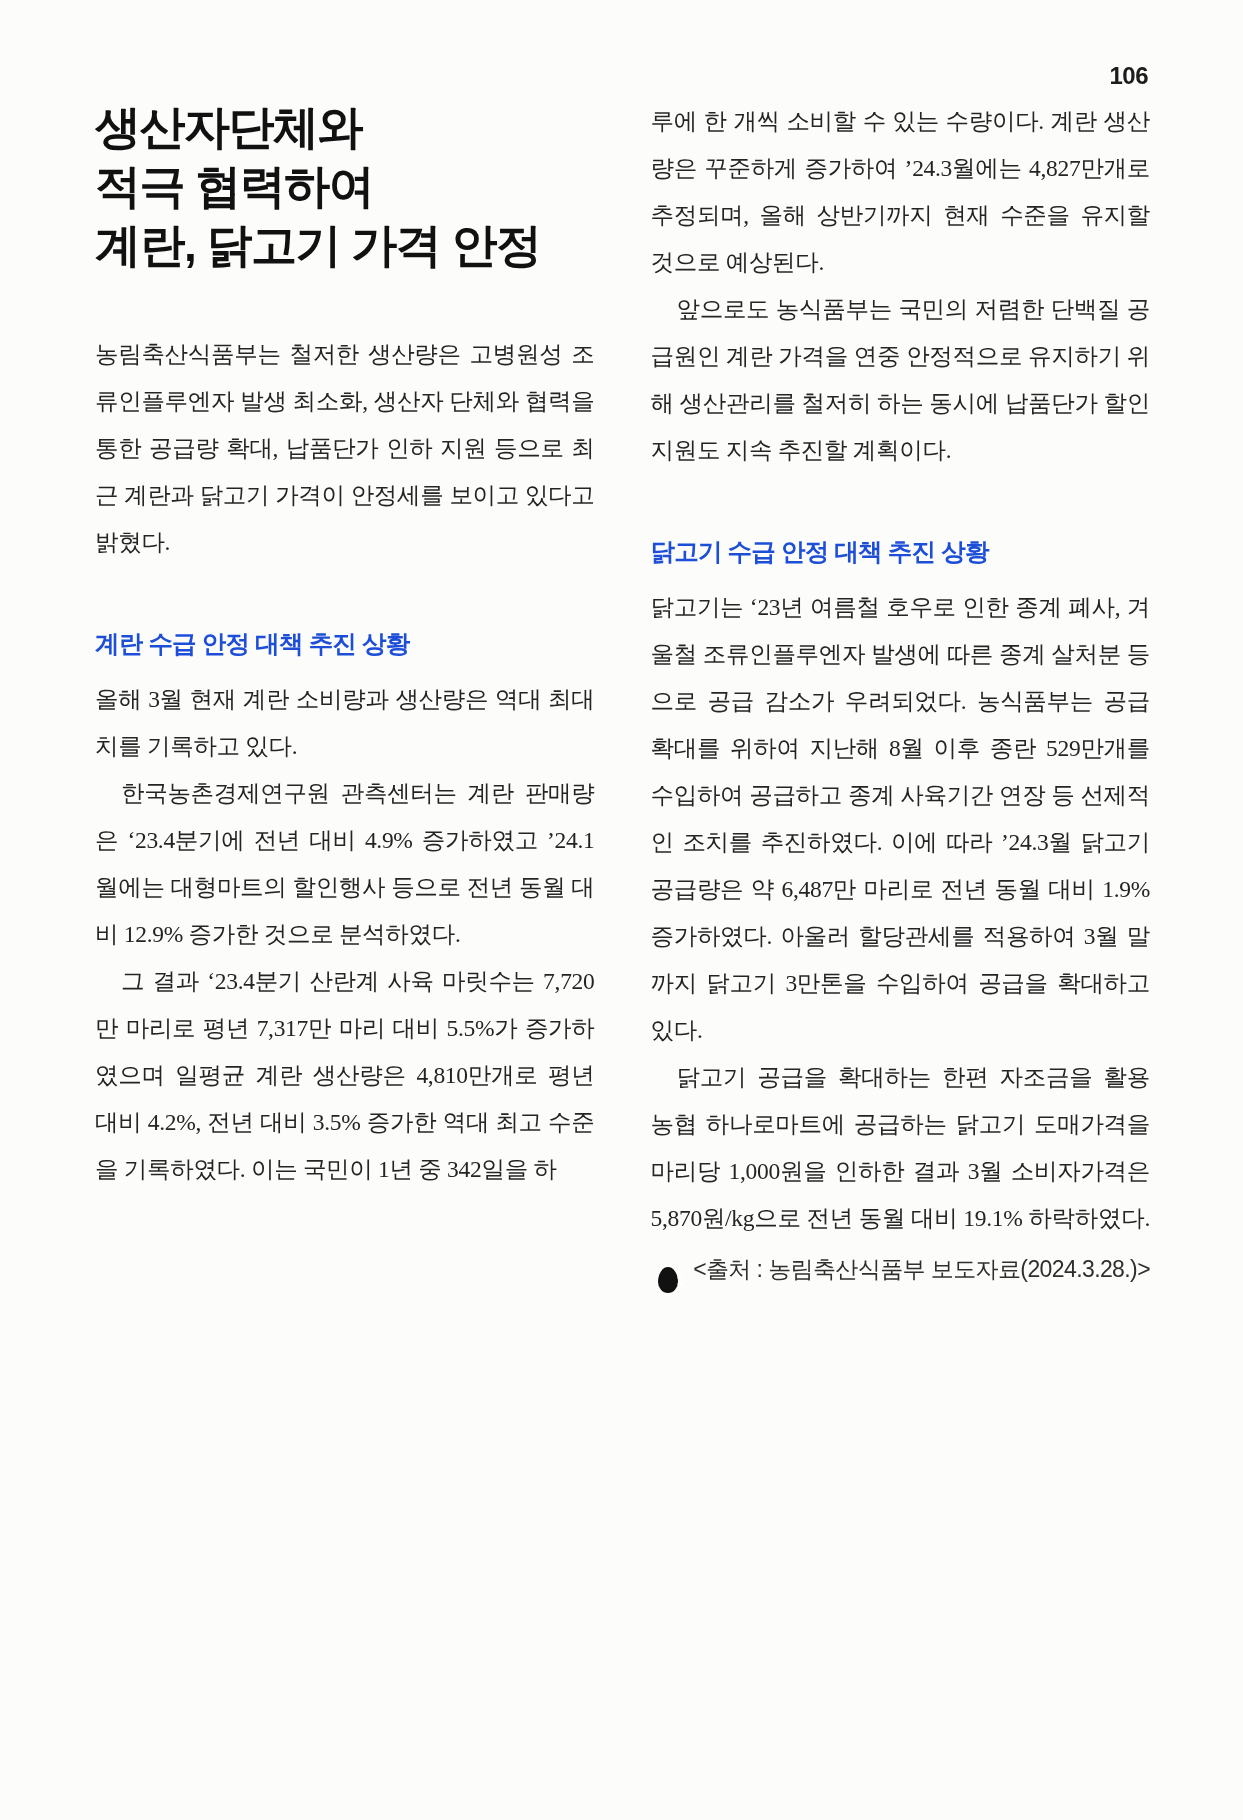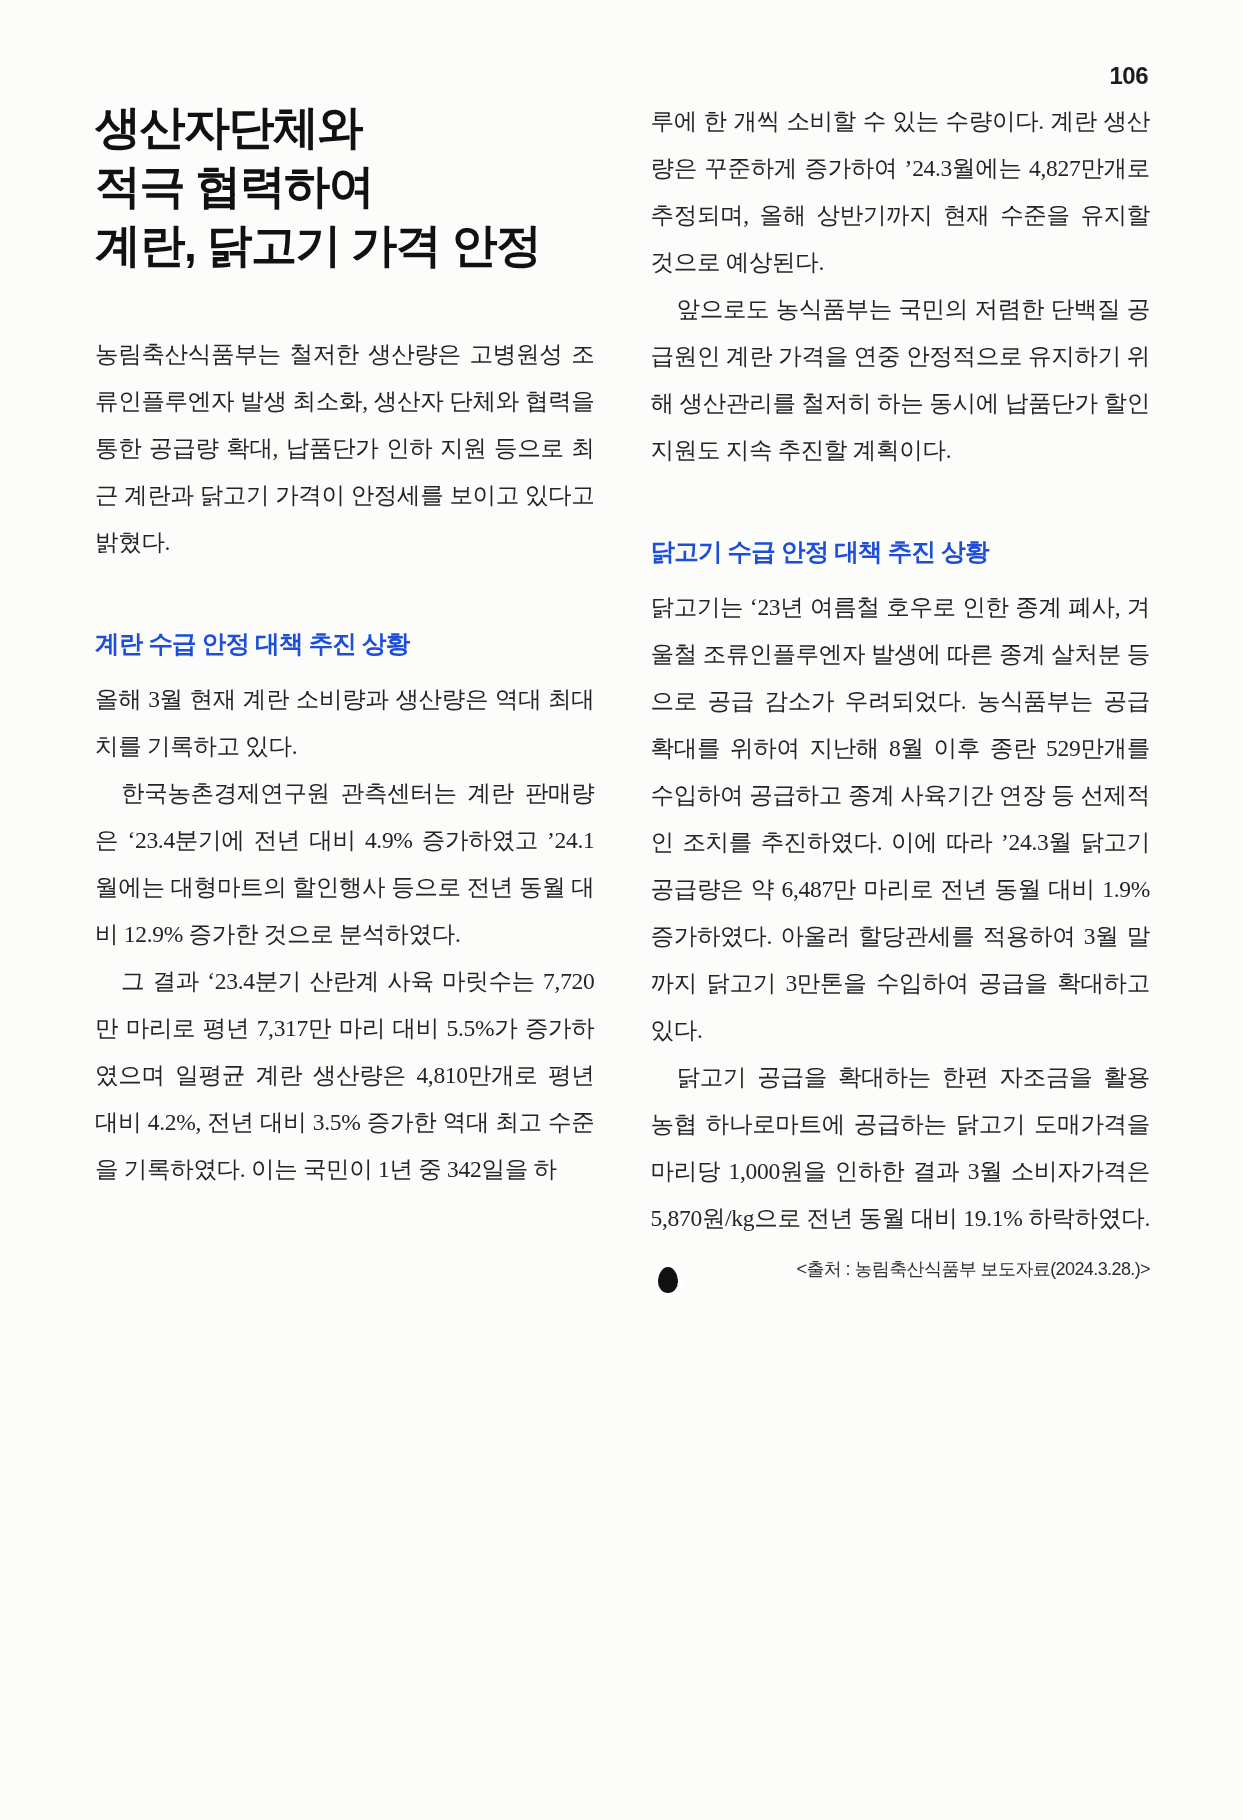--- a/index.html
+++ b/index.html
@@ -83,21 +83,21 @@
   .end-mark span{
     color:#fff;
     font-family:"Liberation Sans","DejaVu Sans",sans-serif;
     font-size:7px;line-height:7.5px;font-weight:700;
     letter-spacing:0;
   }
   .source-line{
     text-align:right;
     margin-top:-47px;
     font-family:"Liberation Sans","DejaVu Sans",sans-serif;
-    font-size:18px;
+    font-size:23px;
     line-height:47px;
     color:#2e2e2e;
     letter-spacing:-0.6px;
     word-break:keep-all;
   }
 </style>
 </head>
 <body>
 
 <div class="page">

